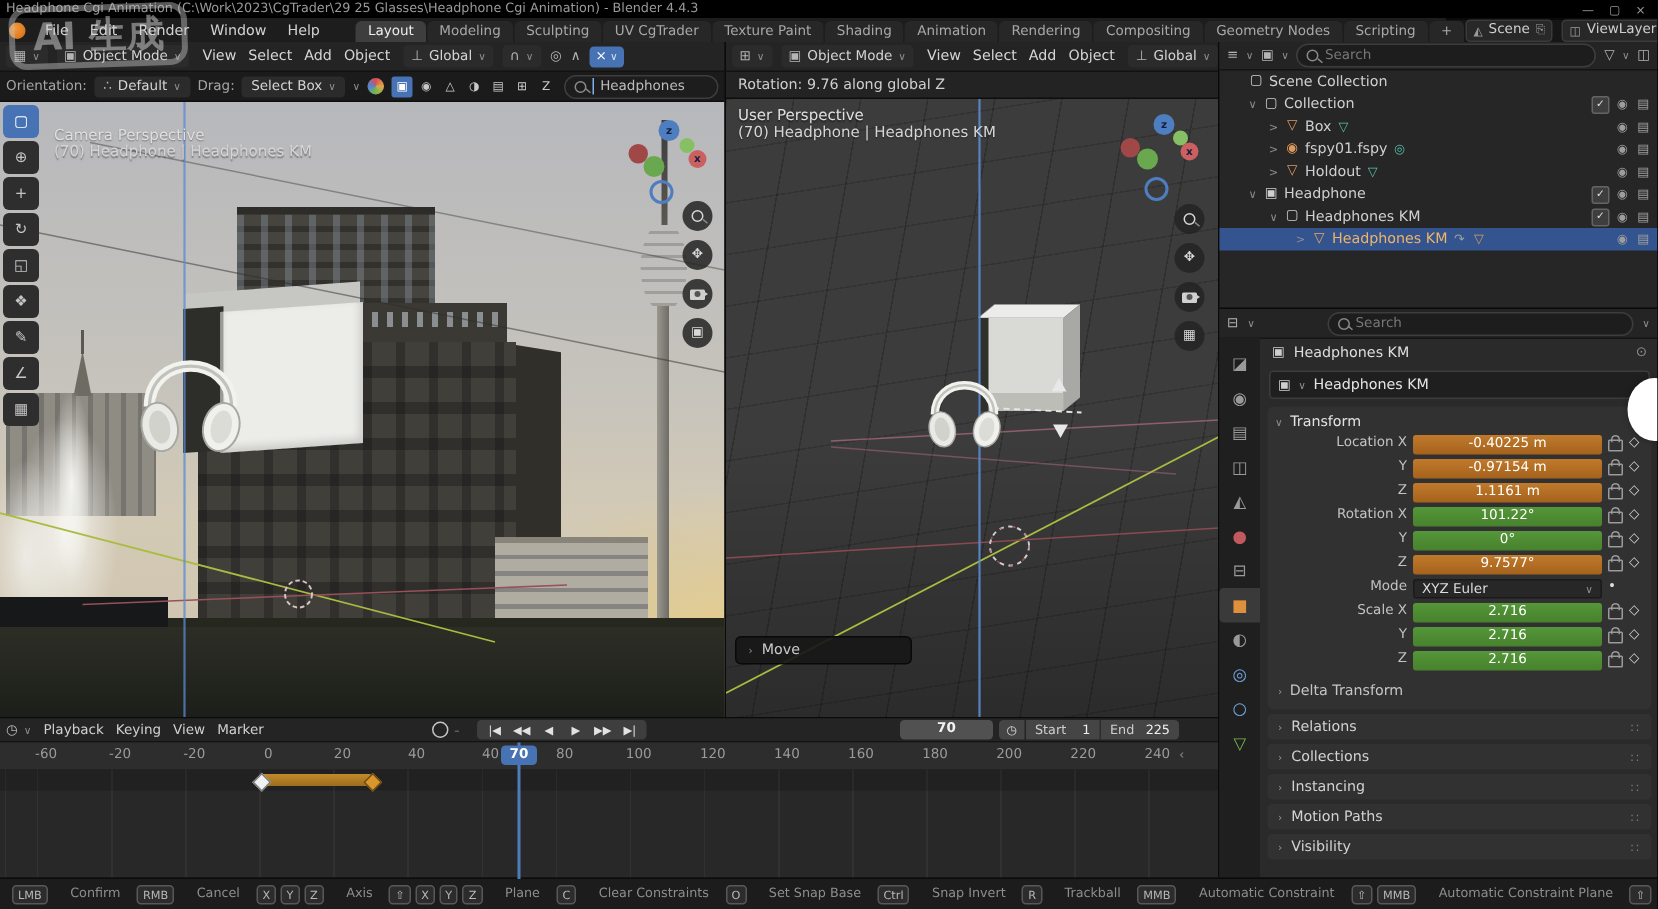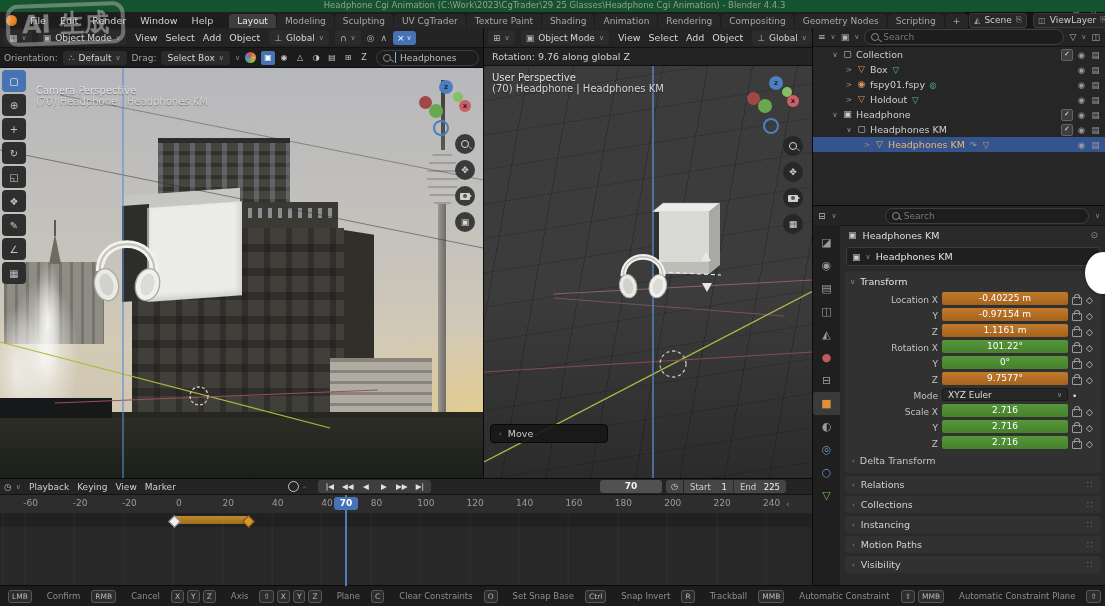--- a/index.html
+++ b/index.html
@@ -1,30 +1,30 @@
 <!DOCTYPE html>
 <html><head>
 <meta charset="utf-8">
 <style>
   html,body{margin:0;padding:0;background:#000;}
   #root{position:relative;width:1105px;height:606px;overflow:hidden;background:#161616;
         font-family:"DejaVu Sans",sans-serif;font-size:10px;color:#c5c5c5;cursor:default;}
   .abs{position:absolute;}
   
-  .titlebar{left:0;top:0;width:1105px;height:12px;background:#14532d;border-bottom:1px solid #0a0a0a;
-            display:flex;align-items:center;flex-direction:column;}
+  .titlebar{left:0;top:0;width:1105px;height:12px;background:#000000;border-bottom:1px solid #0a0a0a;
+            display:flex;align-items:center;}
   .titletext{font-size:8.5px;color:#9a9a9a;margin-left:4px;white-space:nowrap;}
   .wctl{margin-left:auto;display:flex;gap:10px;margin-right:8px;color:#9a9a9a;font-size:8px;}
   
   .menubar{left:0;top:12px;width:964px;height:16px;background:#1d1d1d;border-bottom:1px solid #0a0a0a;
            display:flex;align-items:center;}
   .blogo{width:11px;height:11px;border-radius:50%;background:radial-gradient(circle at 35% 35%,#f49b3c,#d26a12);margin:0 7px 0 6px;flex:none;}
   .mmenu{display:flex;gap:2px;}
   .mmenu span{padding:1px 6px;color:#d2d2d2;font-size:9.5px;}
-  .wtabs{display:flex;margin-left:10px;height:16px;align-items:flex-end;}
+  .wtabs{display:flex;margin-left:18px;height:16px;align-items:flex-end;}
   .wtab{background:#272727;color:#a8a8a8;font-size:9px;padding:2px 8px 2px 8px;margin-right:1px;
         border-radius:4px 4px 0 0;white-space:nowrap;}
   .wtab.on{background:#3e3e3e;color:#ededed;}
   .sceneblk{margin-left:auto;display:flex;gap:6px;margin-right:6px;}
   .pillbox{display:flex;align-items:center;gap:4px;background:#282828;border:1px solid #3a3a3a;border-radius:3px;
            height:13px;padding:0 4px;font-size:9px;color:#cfcfcf;}
   .pillbox .gic{color:#9a9a9a;font-size:8px;}
   
   .hdr{background:#242424;border-bottom:1px solid #121212;display:flex;align-items:center;gap:6px;padding:0 4px;box-sizing:border-box;}
   .hl{left:0;top:28px;width:483px;height:20px;}
@@ -135,21 +135,21 @@
   .pt.act{background:#3a3a3a;color:#e0903c;border-radius:3px 0 0 3px;}
   .pt.red{color:#c2595f;}.pt.blu{color:#6f9ed4;}.pt.grn{color:#79b74c;}
   .pcontent{position:absolute;left:27px;top:19px;width:266px;height:361px;overflow:hidden;}
   .bcrow{display:flex;align-items:center;gap:6px;height:20px;padding:0 8px;}
   .bcic{color:#cfcfcf;font-size:9px;}
   .bclab{font-size:9.5px;color:#dedede;}
   .pin{margin-left:auto;color:#8f8f8f;font-size:9px;}
   .namerow{margin:2px 6px;height:17px;background:#1f1f1f;border:1px solid #3c3c3c;border-radius:3px;display:flex;align-items:center;gap:5px;padding:0 5px;}
   .panel{margin:5px 5px 0 5px;background:#313131;border-radius:4px;padding:3px 5px 5px 5px;}
   .ptitle{display:flex;align-items:center;gap:5px;font-size:9.5px;color:#e2e2e2;height:15px;}
-  .trow{display:flex;align-items:flex-end;gap:4px;height:15px;margin-top:1px;}
+  .trow{display:flex;align-items:flex-start;gap:4px;height:15px;margin-top:1px;}
   .tlab{width:88px;text-align:right;font-size:9px;color:#c2c2c2;flex:none;white-space:nowrap;}
   .tval{width:126px;height:13px;border-radius:2px;color:#fff;font-size:9px;text-align:center;line-height:13px;flex:none;}
   .tval.o{background:linear-gradient(180deg,#c07a2c,#a5621c);}
   .tval.g{background:linear-gradient(180deg,#55973a,#47812c);}
   .ddmode{width:126px;height:13px;border-radius:2px;background:#272727;border:1px solid #1a1a1a;color:#ddd;font-size:9px;
           display:flex;align-items:center;padding:0 5px;box-sizing:border-box;flex:none;}
   .ddmode .chv{margin-left:auto;}
   .ilock{width:8px;height:6px;border:1px solid #9a9a9a;border-radius:1px;position:relative;margin-top:3px;flex:none;}
   .ilock::before{content:'';position:absolute;top:-4px;left:1px;width:4px;height:4px;border:1px solid #9a9a9a;border-bottom:none;border-radius:3px 3px 0 0;}
   .idia{color:#cfcfcf;font-size:9px;flex:none;}
@@ -495,20 +495,31 @@
       <span class="search osearch">
         <span class="imag"></span>
         <span style="color:#777;">Search</span>
       </span>
       <span class="gic">▽</span>
         <span class="chv">∨</span>
       <span class="gic">◫</span>
     </div>
     <div>
 
+        <div class="orow d0">
+          <span class="arr"></span>
+          <span class="oic ic-col"></span>
+          <span class="olab">Scene Collection</span>
+          <span class="xg"></span>
+          <span class="xg"></span>
+          <span class="sp"></span>
+          <span class="ichk hide">✓</span>
+          <span class="ieye hide"></span>
+          <span class="icamv hide"></span>
+        </div>
 
         <div class="orow d1">
           <span class="arr">∨</span>
           <span class="oic ic-col"></span>
           <span class="olab">Collection</span>
           <span class="xg"></span>
           <span class="xg"></span>
           <span class="sp"></span>
           <span class="ichk">✓</span>
           <span class="ieye"></span>

